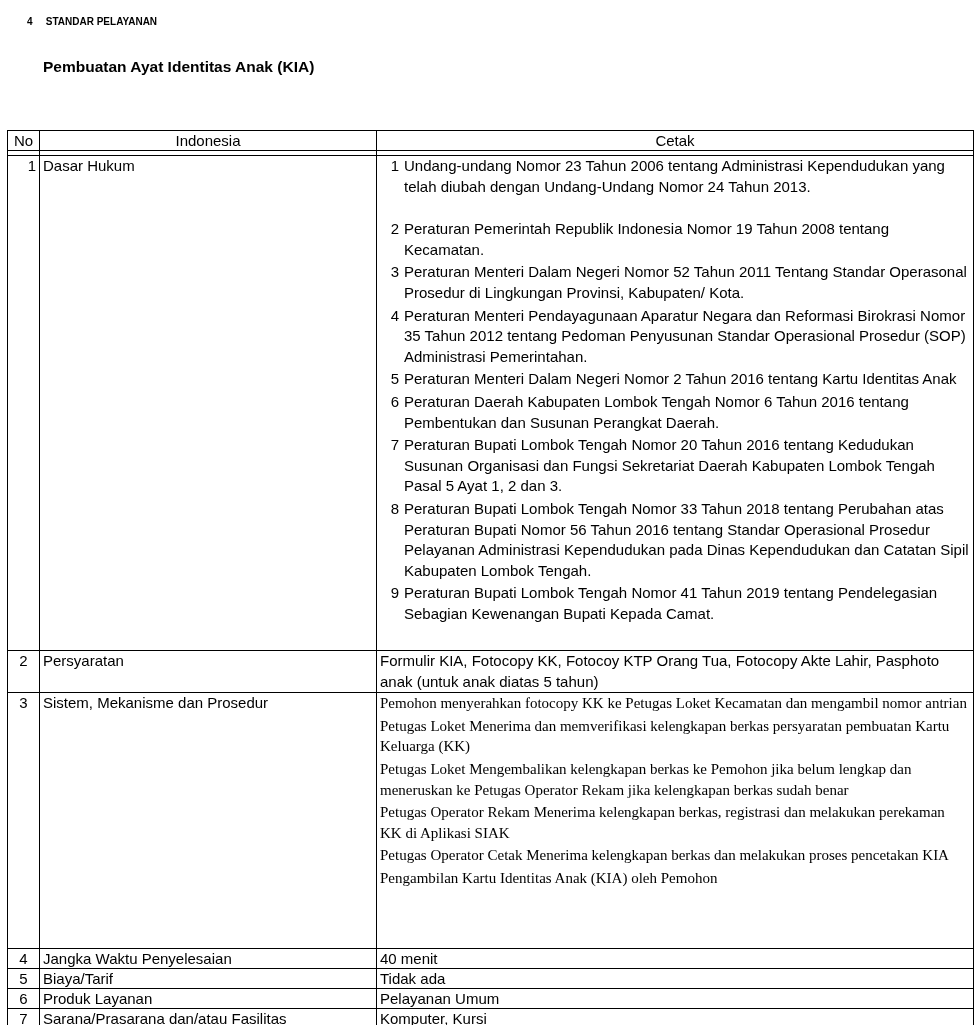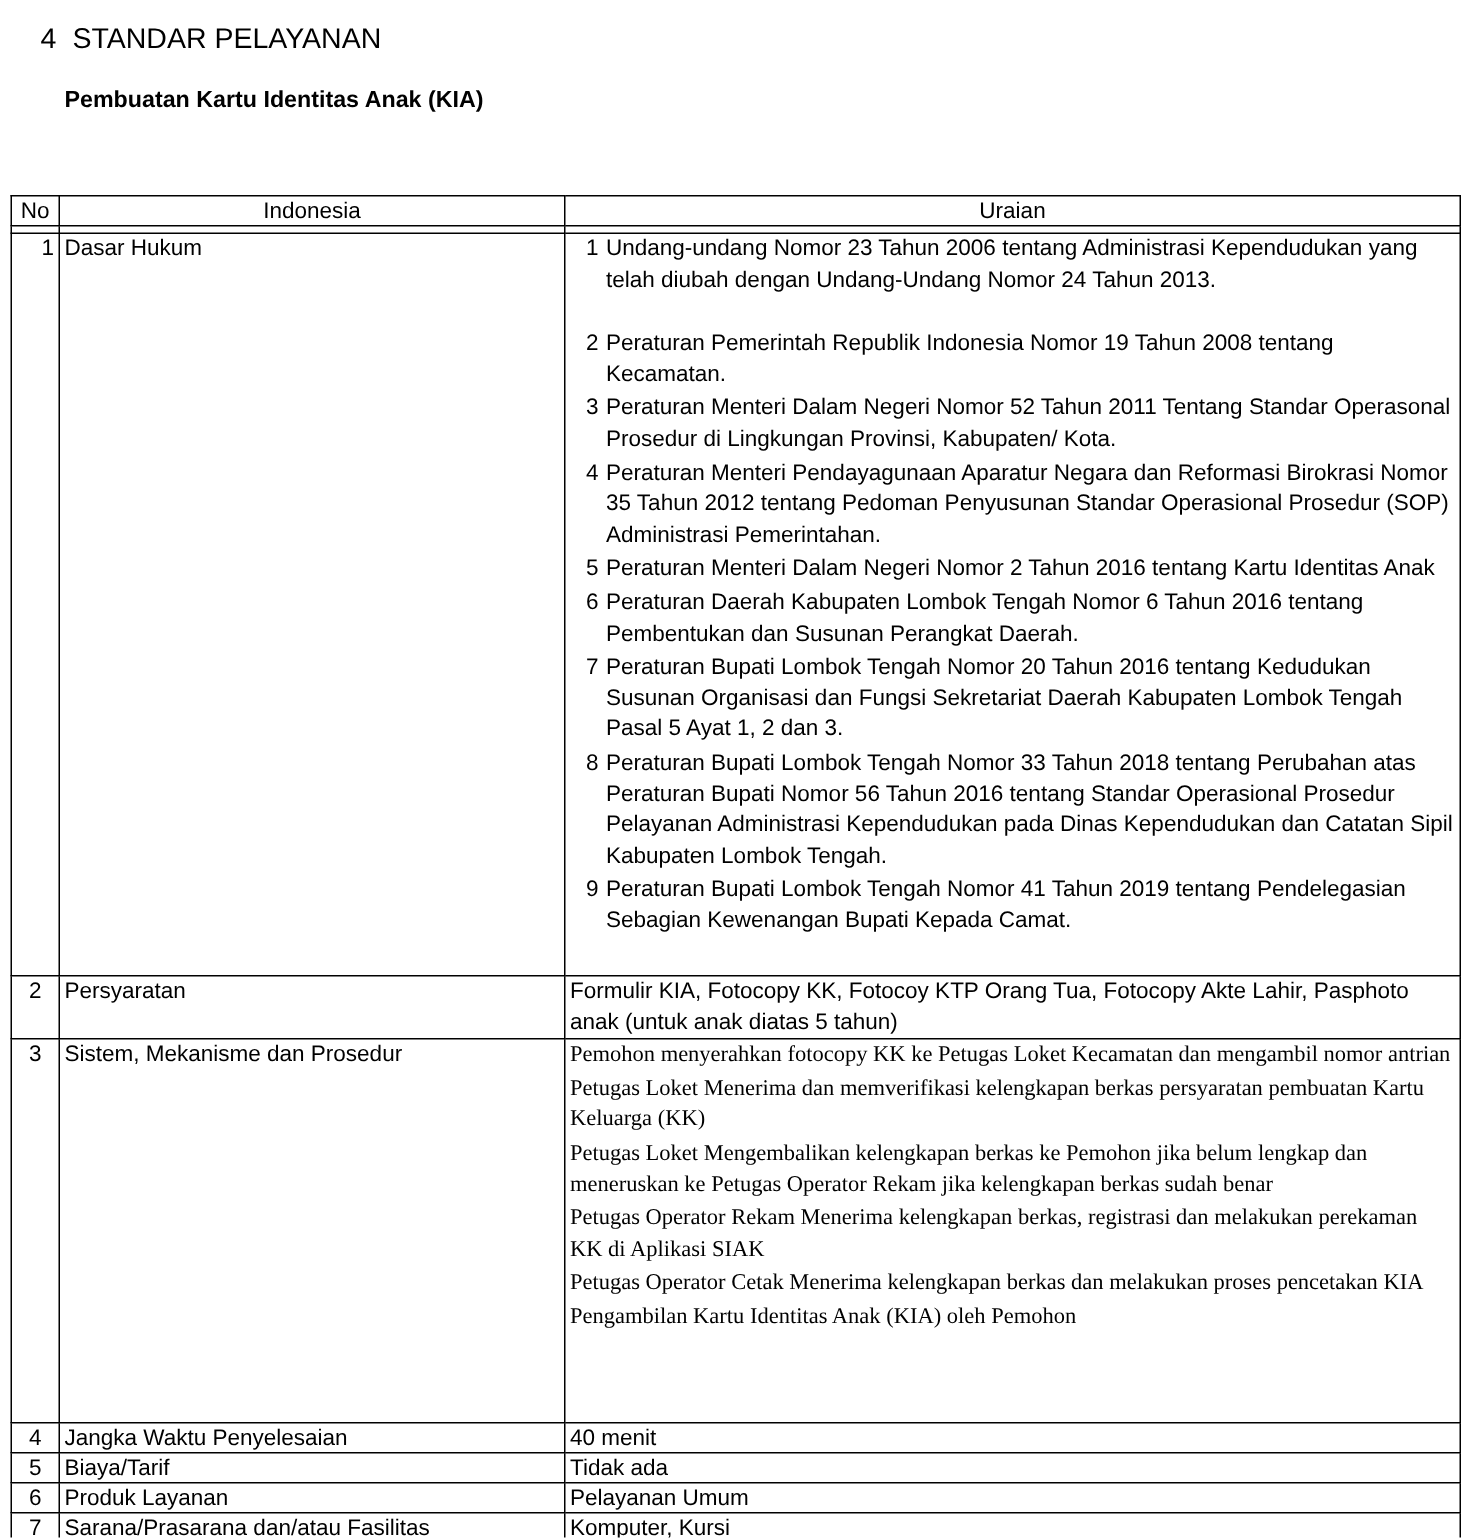--- a/index.html
+++ b/index.html
@@ -1,21 +1,21 @@
 <!DOCTYPE html>
 <html><head>
 <meta charset="utf-8">
 <style>
   html, body { margin: 0; padding: 0; background: #ffffff; }
   body {
     width: 976px; height: 1025px; overflow: hidden; position: relative;
     font-family: "Liberation Sans", sans-serif; color: #000; font-size: 15px;
   }
   .heading {
-    position: absolute; left: 27px; top: 16px; font-weight: normal; font-size: 19px;
+    position: absolute; left: 27px; top: 16px; font-weight: bold; font-size: 10px;
   }
   .heading .num { display: inline-block; width: 16px; }
   .subheading {
     position: absolute; left: 43px; top: 58px; font-weight: bold; font-size: 15.5px;
   }
   table.sp {
     position: absolute; left: 7px; top: 130px; width: 966px;
     border-collapse: collapse; table-layout: fixed;
   }
   table.sp td, table.sp th {
@@ -43,33 +43,33 @@
   tr.rs td { height: 19px; line-height: 19px; }
   tr.r7 td { height: 19px; line-height: 19px; }
 </style>
 </head>
 <body>
 
 <div class="heading">
   <span class="num">4</span>
   <span>STANDAR PELAYANAN</span>
 </div>
-<div class="subheading">Pembuatan Kartu Identitas Anak (KIA)</div>
+<div class="subheading">Pembuatan Ayat Identitas Anak (KIA)</div>
 
 <table class="sp">
   <colgroup>
       <col class="c-no">
       <col class="c-komp">
       <col class="c-ur">
     </colgroup>
   <thead>
     <tr>
       <th>No</th>
       <th>Indonesia</th>
-      <th>Uraian</th>
+      <th>Cetak</th>
     </tr>
     <tr class="spacer">
       <td></td>
       <td></td>
       <td></td>
     </tr>
   </thead>
   <tbody>
     <tr class="r1">
       <td class="no">1</td>

